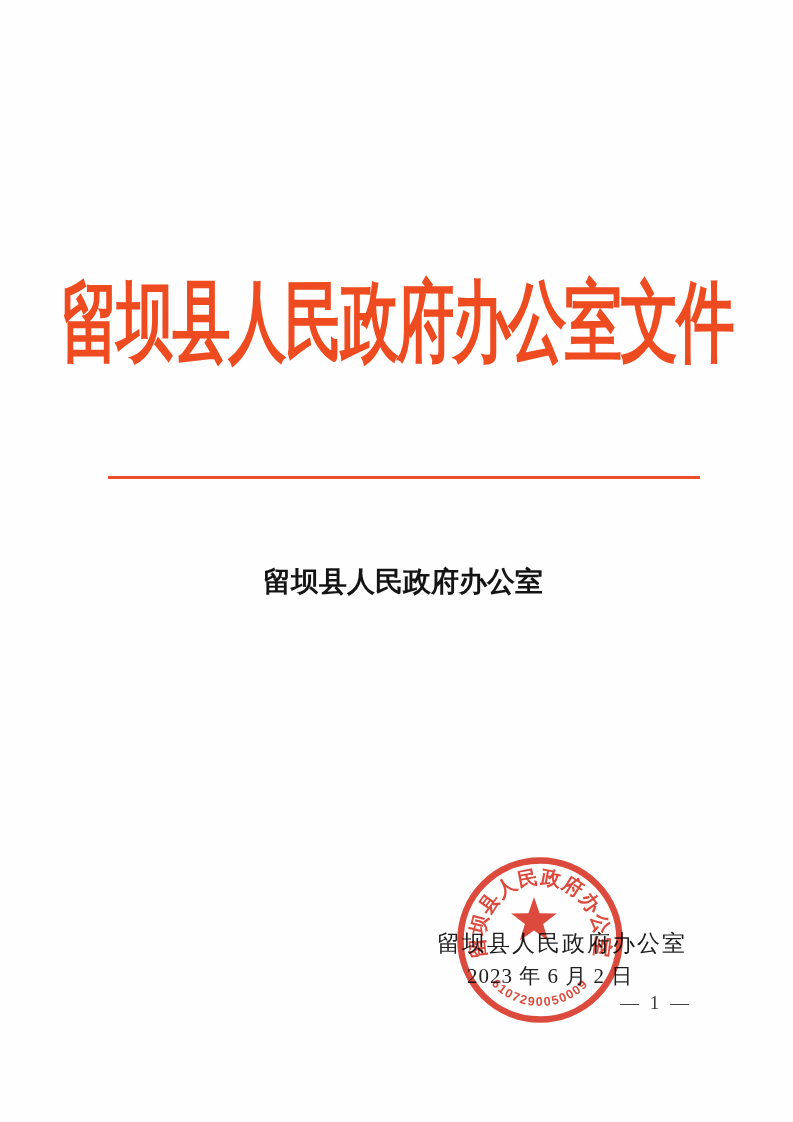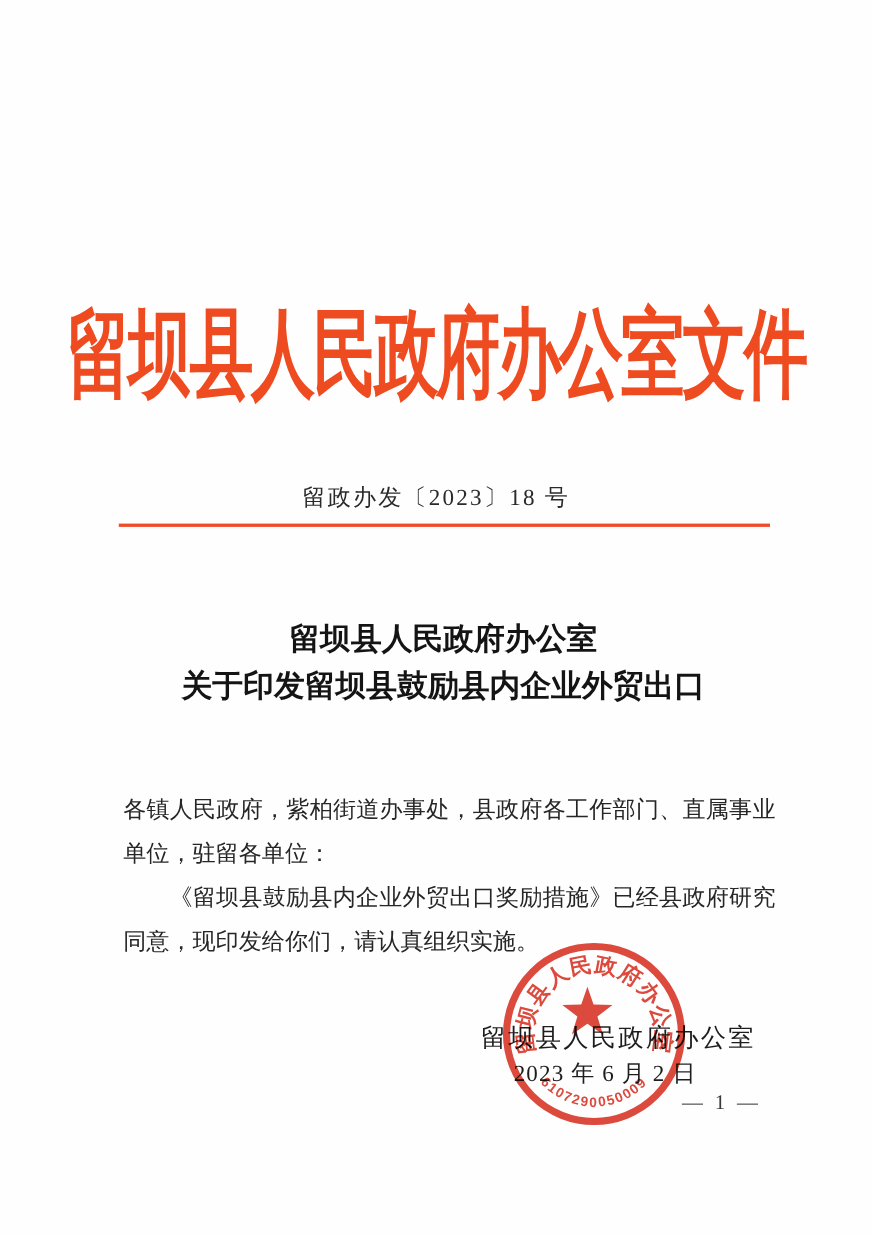--- a/index.html
+++ b/index.html
@@ -84,33 +84,27 @@
     white-space:nowrap;
   }
 </style>
 </head>
 <body>
 
 <div class="page">
 
   <div class="letterhead">留坝县人民政府办公室文件</div>
 
-  <div class="doc-number">留政办发〔2023〕18 号</div>
 
   <div class="red-line"></div>
 
   <div class="doc-title">
     <div>留坝县人民政府办公室</div>
-    <div>关于印发留坝县鼓励县内企业外贸出口</div>
   </div>
 
-  <div class="body-text">
-    <p>各镇人民政府，紫柏街道办事处，县政府各工作部门、直属事业单位，驻留各单位：</p>
-    <p class="indent">《留坝县鼓励县内企业外贸出口奖励措施》已经县政府研究同意，现印发给你们，请认真组织实施。</p>
-  </div>
 
   <div class="sig-issuer">留坝县人民政府办公室</div>
 
   <div class="sig-date">2023 年 6 月 2 日</div>
 
   <svg class="seal" viewBox="0 0 170 170" xmlns="http://www.w3.org/2000/svg">
     <defs>
       <path id="ringPath" d="M 32.4 104.2 A 56 56 0 1 1 137.6 104.2" fill="none"></path>
       <path id="serialPath" d="M 36 129.2 A 66 66 0 0 0 134 129.2" fill="none"></path>
     </defs>

